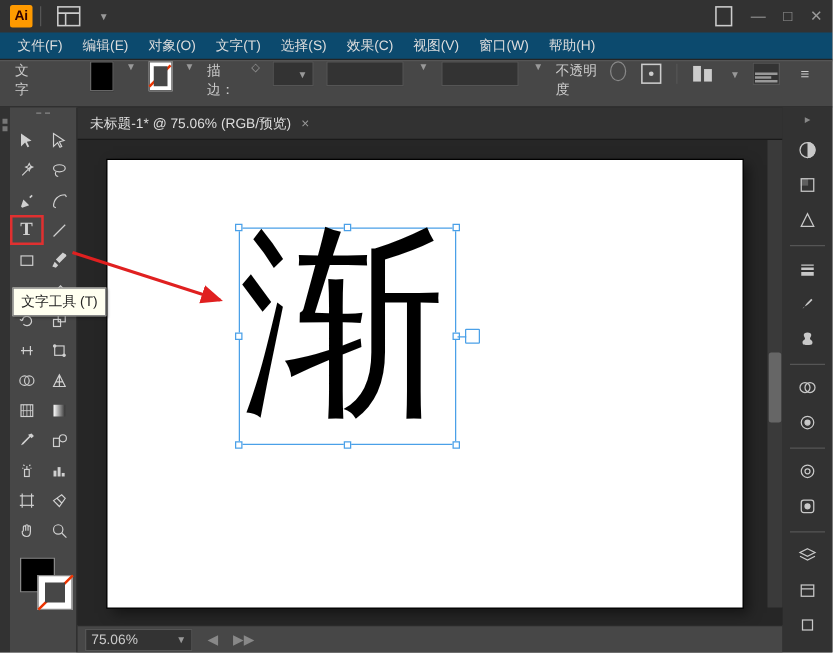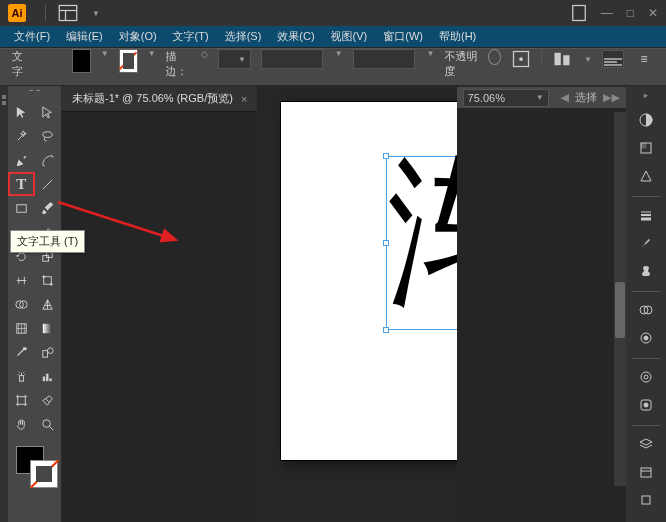--- a/index.html
+++ b/index.html
@@ -1,18 +1,18 @@
 <!DOCTYPE html>
 <html><head>
 <meta charset="utf-8">
 <style>
 *{box-sizing:border-box;margin:0;padding:0;font-family:"Microsoft YaHei",sans-serif;user-select:none}
 body{background:#323232;width:666px;height:522px;overflow:hidden;position:relative}
 .titlebar{height:26px;background:#323232;display:flex;align-items:center;padding:0 8px;color:#ccc;font-size:11px}
-.ai-logo{width:18px;height:18px;background:#ff9a00;color:#330000;font-weight:bold;font-size:11px;display:flex;align-items:center;justify-content:center;border-radius:2px;margin-right:19px}
+.ai-logo{width:18px;height:18px;background:#ff9a00;color:#330000;font-weight:bold;font-size:11px;display:flex;align-items:center;justify-content:center;border-radius:2px;margin-right:6px}
 .titlebar-left{display:flex;align-items:center;gap:12px;flex:1}
 .titlebar-sep{display:inline-block;width:1px;height:16px;background:#555}
 .search-area{display:flex;align-items:center;gap:4px;color:#888;border:1px solid #555;padding:1px 6px;border-radius:2px;font-size:10px}
 .win-controls{display:flex;gap:14px;margin-left:12px;color:#999;font-size:12px}
 .menubar{height:22px;background:#0c4a6e;display:flex;align-items:center;padding:0 8px;gap:4px;color:#ddd;font-size:11px;border-bottom:1px solid #252525}
 .menubar span{padding:2px 6px}
 .optbar{height:38px;background:#474747;display:flex;align-items:flex-start;padding:0 12px;gap:10px;color:#ddd;font-size:11px;border-bottom:1px solid #2a2a2a;border-top:1px solid #555}
 .opt-label{color:#ccc}
 .fill-sw{width:24px;height:24px;background:#000;border:1px solid #666}
 .fill-dd{width:10px;font-size:8px;color:#999}
@@ -35,21 +35,21 @@
 .toolpanel-head i{width:4px;height:1px;background:#888}
 .toolgrid{display:grid;grid-template-columns:1fr 1fr;gap:0}
 .tbtn{height:24px;display:flex;align-items:center;justify-content:center;color:#d0d0d0;font-size:14px;position:relative}
 .tbtn svg{width:15px;height:15px}
 .tbtn.selected{outline:2px solid #e03030;outline-offset:-2px}
 .color-area{margin-top:6px;height:44px;position:relative}
 .swatch-fill{position:absolute;left:8px;top:4px;width:28px;height:28px;background:#000;border:1px solid #888}
 .swatch-stroke{position:absolute;left:22px;top:18px;width:28px;height:28px;background:#fff;border:1px solid #888}
 .swatch-stroke:after{content:"";position:absolute;inset:5px;background:#474747}
 .swatch-stroke:before{content:"";position:absolute;width:150%;height:2px;background:#e30;transform:rotate(-45deg);top:48%;left:-25%}
-.docarea{flex:1;display:flex;background:#252525}
+.docarea{flex:1;display:flex;flex-direction:column;background:#252525}
 .doctab{height:26px;background:#323232;display:flex;align-items:center;padding:0 10px;color:#ddd;font-size:11px;border-bottom:1px solid #1a1a1a}
 .doctab-x{margin-left:8px;color:#999;cursor:pointer}
 .canvas-wrap{flex:1;background:#262626;display:flex;position:relative;overflow:hidden}
 .artboard{position:absolute;left:24px;top:16px;width:508px;height:358px;background:#fff;box-shadow:0 0 0 1px #000, 4px 4px 10px rgba(0,0,0,.5)}
 .textframe{position:absolute;left:105px;top:54px;width:174px;height:174px;border:1px solid #4aa0e8}
 .handle{position:absolute;width:6px;height:6px;background:#fff;border:1px solid #4aa0e8}
 .h-tl{left:-4px;top:-4px}.h-tm{left:calc(50% - 3px);top:-4px}.h-tr{right:-4px;top:-4px}
 .h-ml{left:-4px;top:calc(50% - 3px)}.h-mr{right:-4px;top:calc(50% - 3px)}
 .h-bl{left:-4px;bottom:-4px}.h-bm{left:calc(50% - 3px);bottom:-4px}.h-br{right:-4px;bottom:-4px}
 .porthandle{position:absolute;width:12px;height:12px;border:1px solid #4aa0e8;background:#fff;border-radius:1px}
@@ -345,21 +345,20 @@
           <div class="porthandle ph-right"></div>
         </div>
       </div>
     </div>
     <div class="status">
       <div class="status-zoom">
         <span>75.06%</span>
         <span class="ddarrow">▼</span>
       </div>
       <span style="color:#888;margin:0 6px">◀</span>
-      <span class="status-sel">选择</span>
       <span style="color:#888;margin:0 6px">▶▶</span>
     </div>
   </div>
 
   <div class="rightstrip">
     <span style="font-size:9px;color:#888;margin-bottom:6px">▸</span>
     <div class="rbtn">
         <svg viewBox="0 0 16 16" fill="none" stroke="currentColor">
           <circle cx="8" cy="8" r="6"></circle>
           <path d="M8 2a6 6 0 010 12" fill="currentColor"></path>

